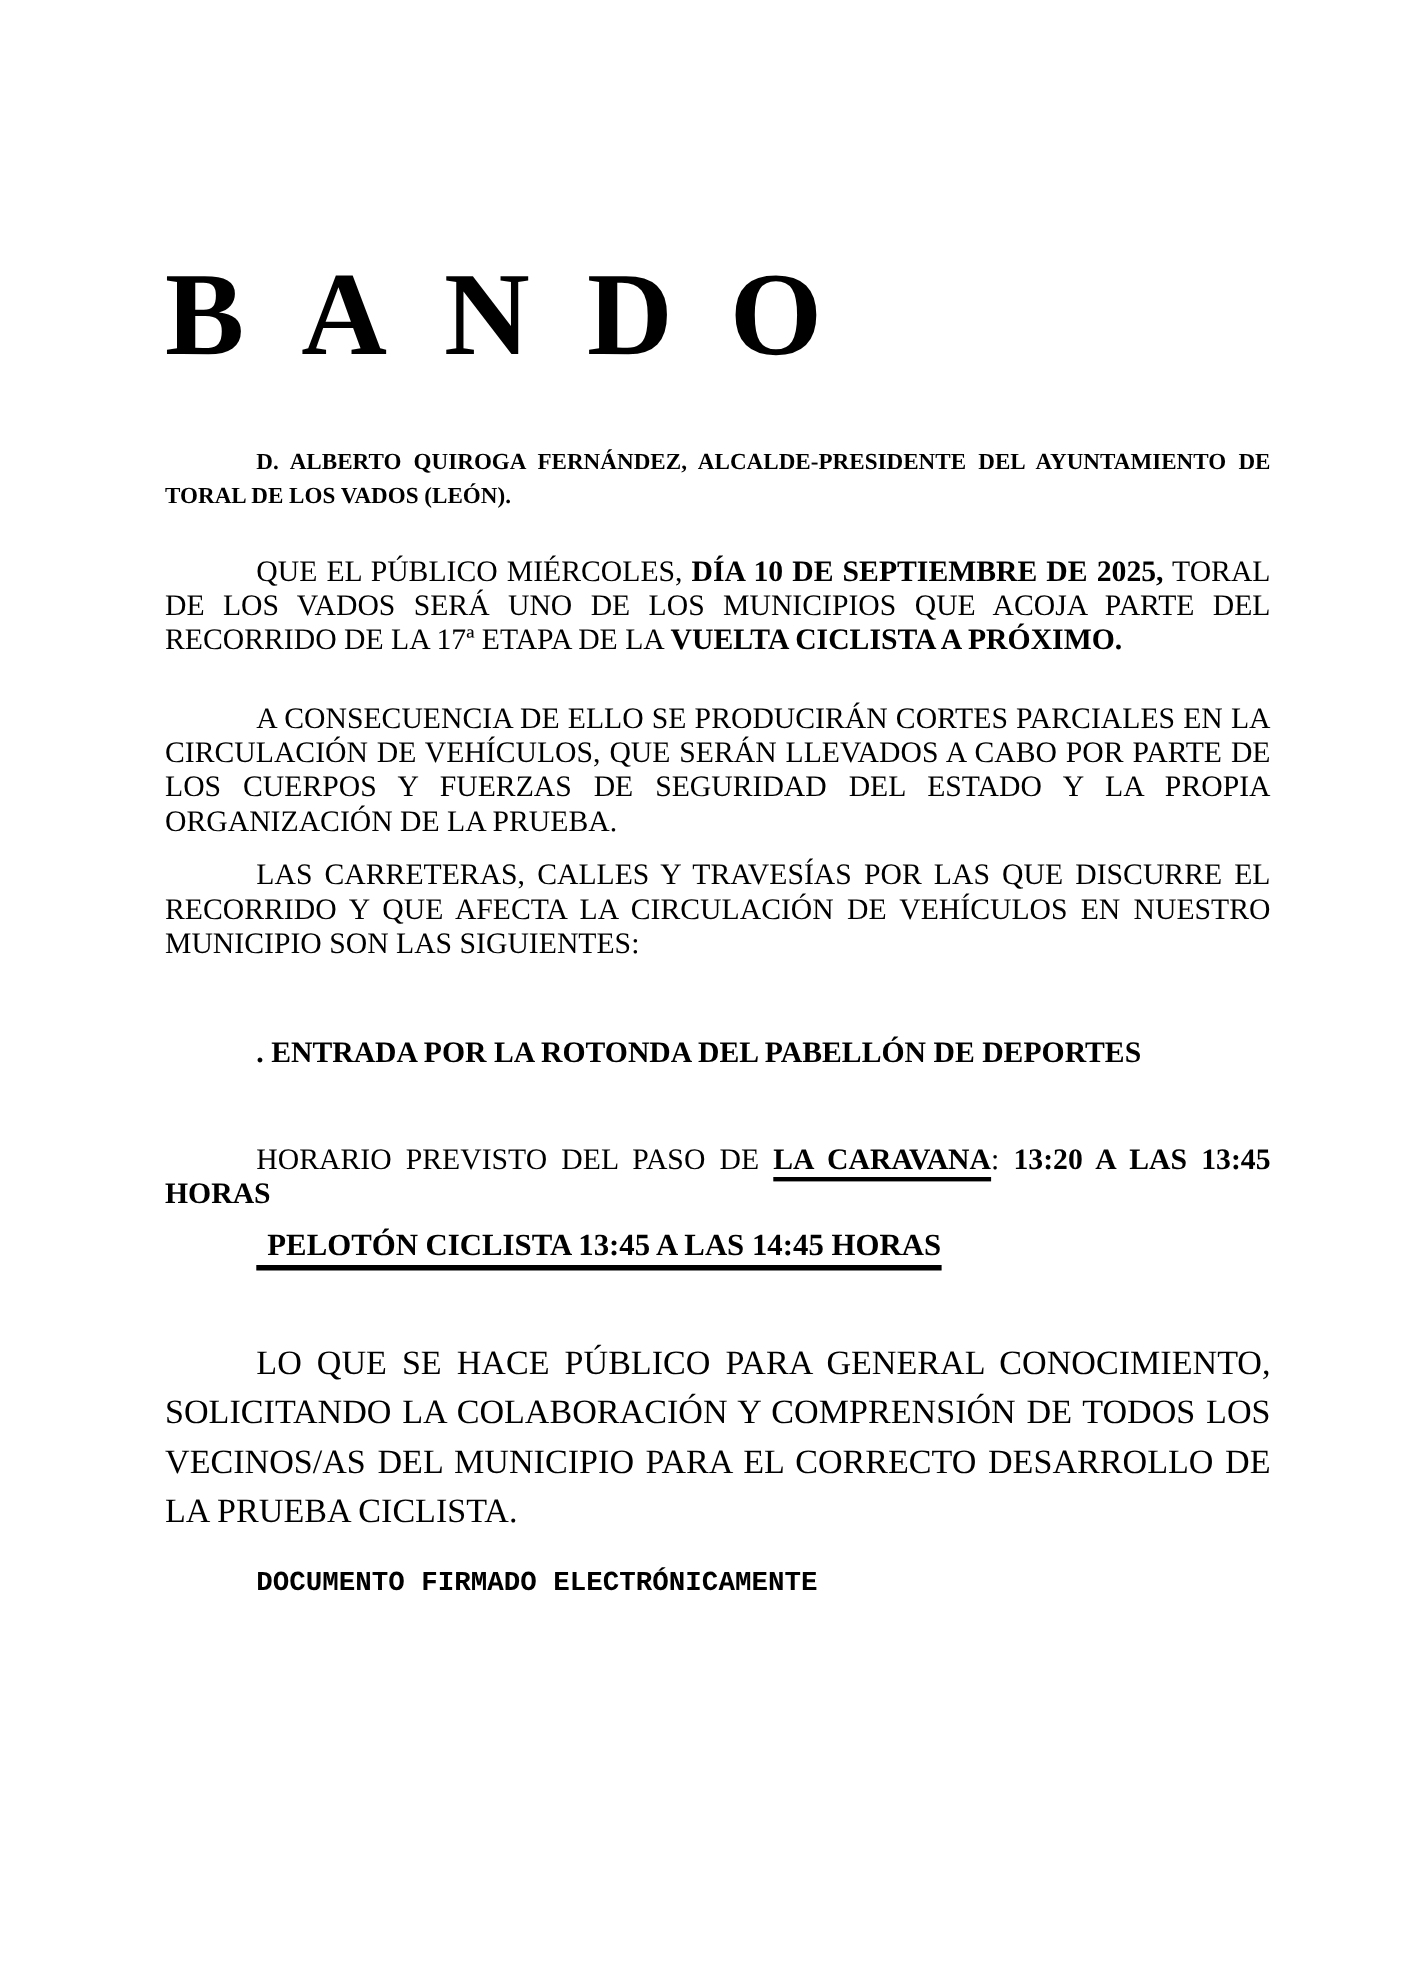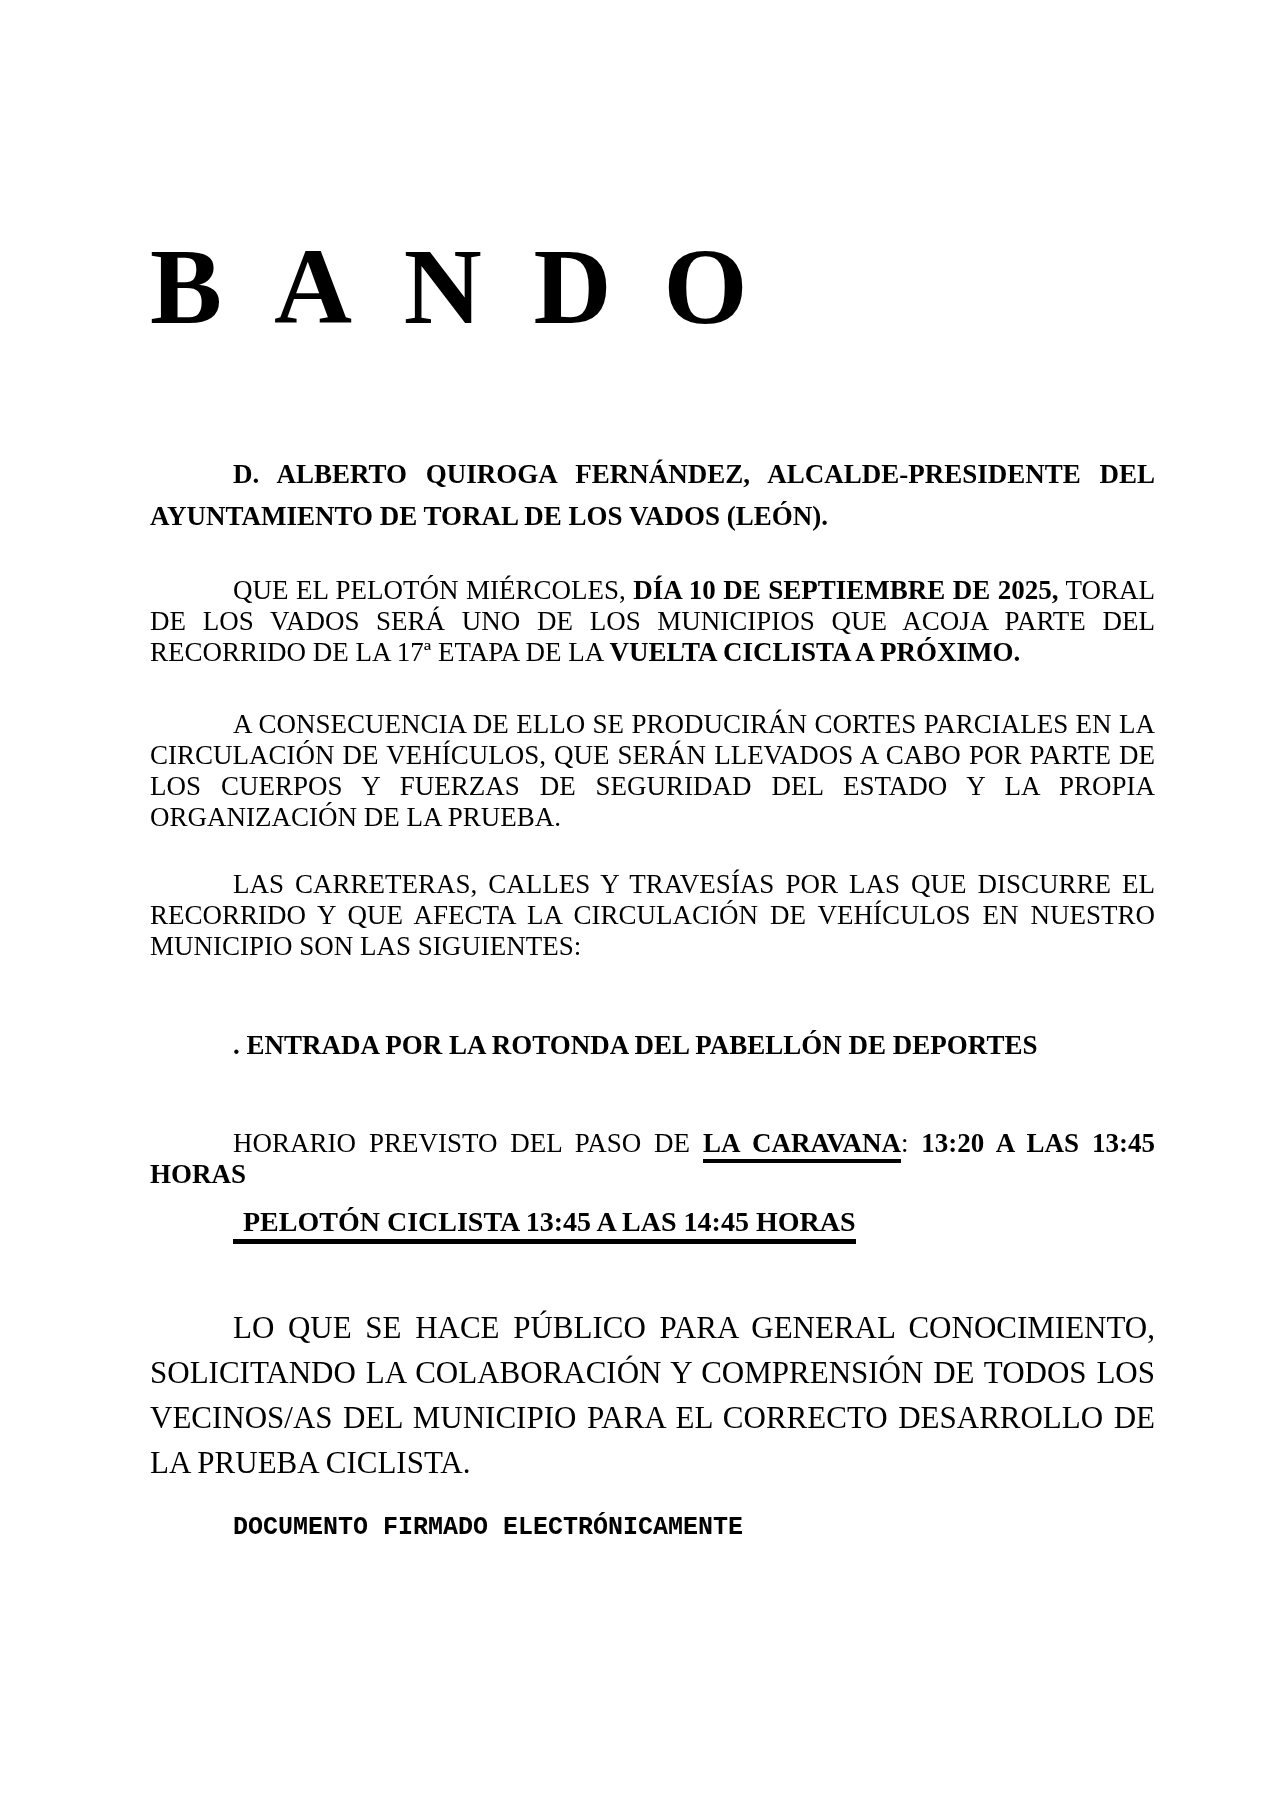--- a/index.html
+++ b/index.html
@@ -20,24 +20,24 @@
   }
   .doc-title {
     margin-top: 233px;
     font-size: 108px;
     font-weight: bold;
     line-height: 1;
     letter-spacing: 0.48em;
     white-space: nowrap;
   }
   .intro {
-    margin-top: 112px;
-    font-size: 27px;
+    margin-top: 63px;
+    font-size: 21px;
     font-weight: bold;
-    line-height: 42px;
+    line-height: 31px;
     text-align: justify;
     text-indent: 83px;
   }
   .doc-subtitle {
     margin-top: 72px;
     font-size: 80px;
     font-weight: bold;
     line-height: 1;
     letter-spacing: 0.30em;
     word-spacing: 0.35em;
@@ -45,21 +45,21 @@
     white-space: nowrap;
   }
   .para {
     font-size: 27px;
     line-height: 31px;
     text-align: justify;
     text-indent: 83px;
   }
   .announce    { margin-top: 38px; }
   .consequence { margin-top: 41px; font-family: Liberation Serif, serif; }
-  .roads       { margin-top: 36px; }
+  .roads       { margin-top: 18px; }
   .route-list {
     margin-top: 68px;
     margin-left: 83px;
     font-size: 27px;
     font-weight: bold;
     line-height: 31px;
     text-align: justify;
   }
   .schedule { margin-top: 67px; }
   .peloton-line {
@@ -100,21 +100,21 @@
 </head>
 <body>
 
 <div class="page">
 
   <div class="doc-title">BANDO</div>
 
   <div class="intro">D. ALBERTO QUIROGA FERNÁNDEZ, ALCALDE-PRESIDENTE DEL AYUNTAMIENTO DE TORAL DE LOS VADOS (LEÓN).</div>
 
 
-  <div class="para announce"><span>QUE EL PELOTÓN MIÉRCOLES, </span><span class="b">DÍA 10 DE SEPTIEMBRE DE 2025,</span><span> TORAL DE LOS VADOS SERÁ UNO DE LOS MUNICIPIOS QUE ACOJA PARTE DEL RECORRIDO DE LA 17ª ETAPA DE LA </span><span class="b">VUELTA CICLISTA A PRÓXIMO.</span></div>
+  <div class="para announce"><span>QUE EL PÚBLICO MIÉRCOLES, </span><span class="b">DÍA 10 DE SEPTIEMBRE DE 2025,</span><span> TORAL DE LOS VADOS SERÁ UNO DE LOS MUNICIPIOS QUE ACOJA PARTE DEL RECORRIDO DE LA 17ª ETAPA DE LA </span><span class="b">VUELTA CICLISTA A PRÓXIMO.</span></div>
 
   <div class="para consequence">A CONSECUENCIA DE ELLO SE PRODUCIRÁN CORTES PARCIALES EN LA CIRCULACIÓN DE VEHÍCULOS, QUE SERÁN LLEVADOS A CABO POR PARTE DE LOS CUERPOS Y FUERZAS DE SEGURIDAD DEL ESTADO Y LA PROPIA ORGANIZACIÓN DE LA PRUEBA.</div>
 
   <div class="para roads">LAS CARRETERAS, CALLES Y TRAVESÍAS POR LAS QUE DISCURRE EL RECORRIDO Y QUE AFECTA LA CIRCULACIÓN DE VEHÍCULOS EN NUESTRO MUNICIPIO SON LAS SIGUIENTES:</div>
 
   <div class="route-list">
     <div>. ENTRADA POR LA ROTONDA DEL PABELLÓN DE DEPORTES</div>
   </div>
 
   <div class="para schedule"><span>HORARIO PREVISTO DEL PASO DE </span><span class="u-caravan">LA CARAVANA</span><span>: </span><span class="b">13:20 A LAS 13:45 HORAS</span></div>

